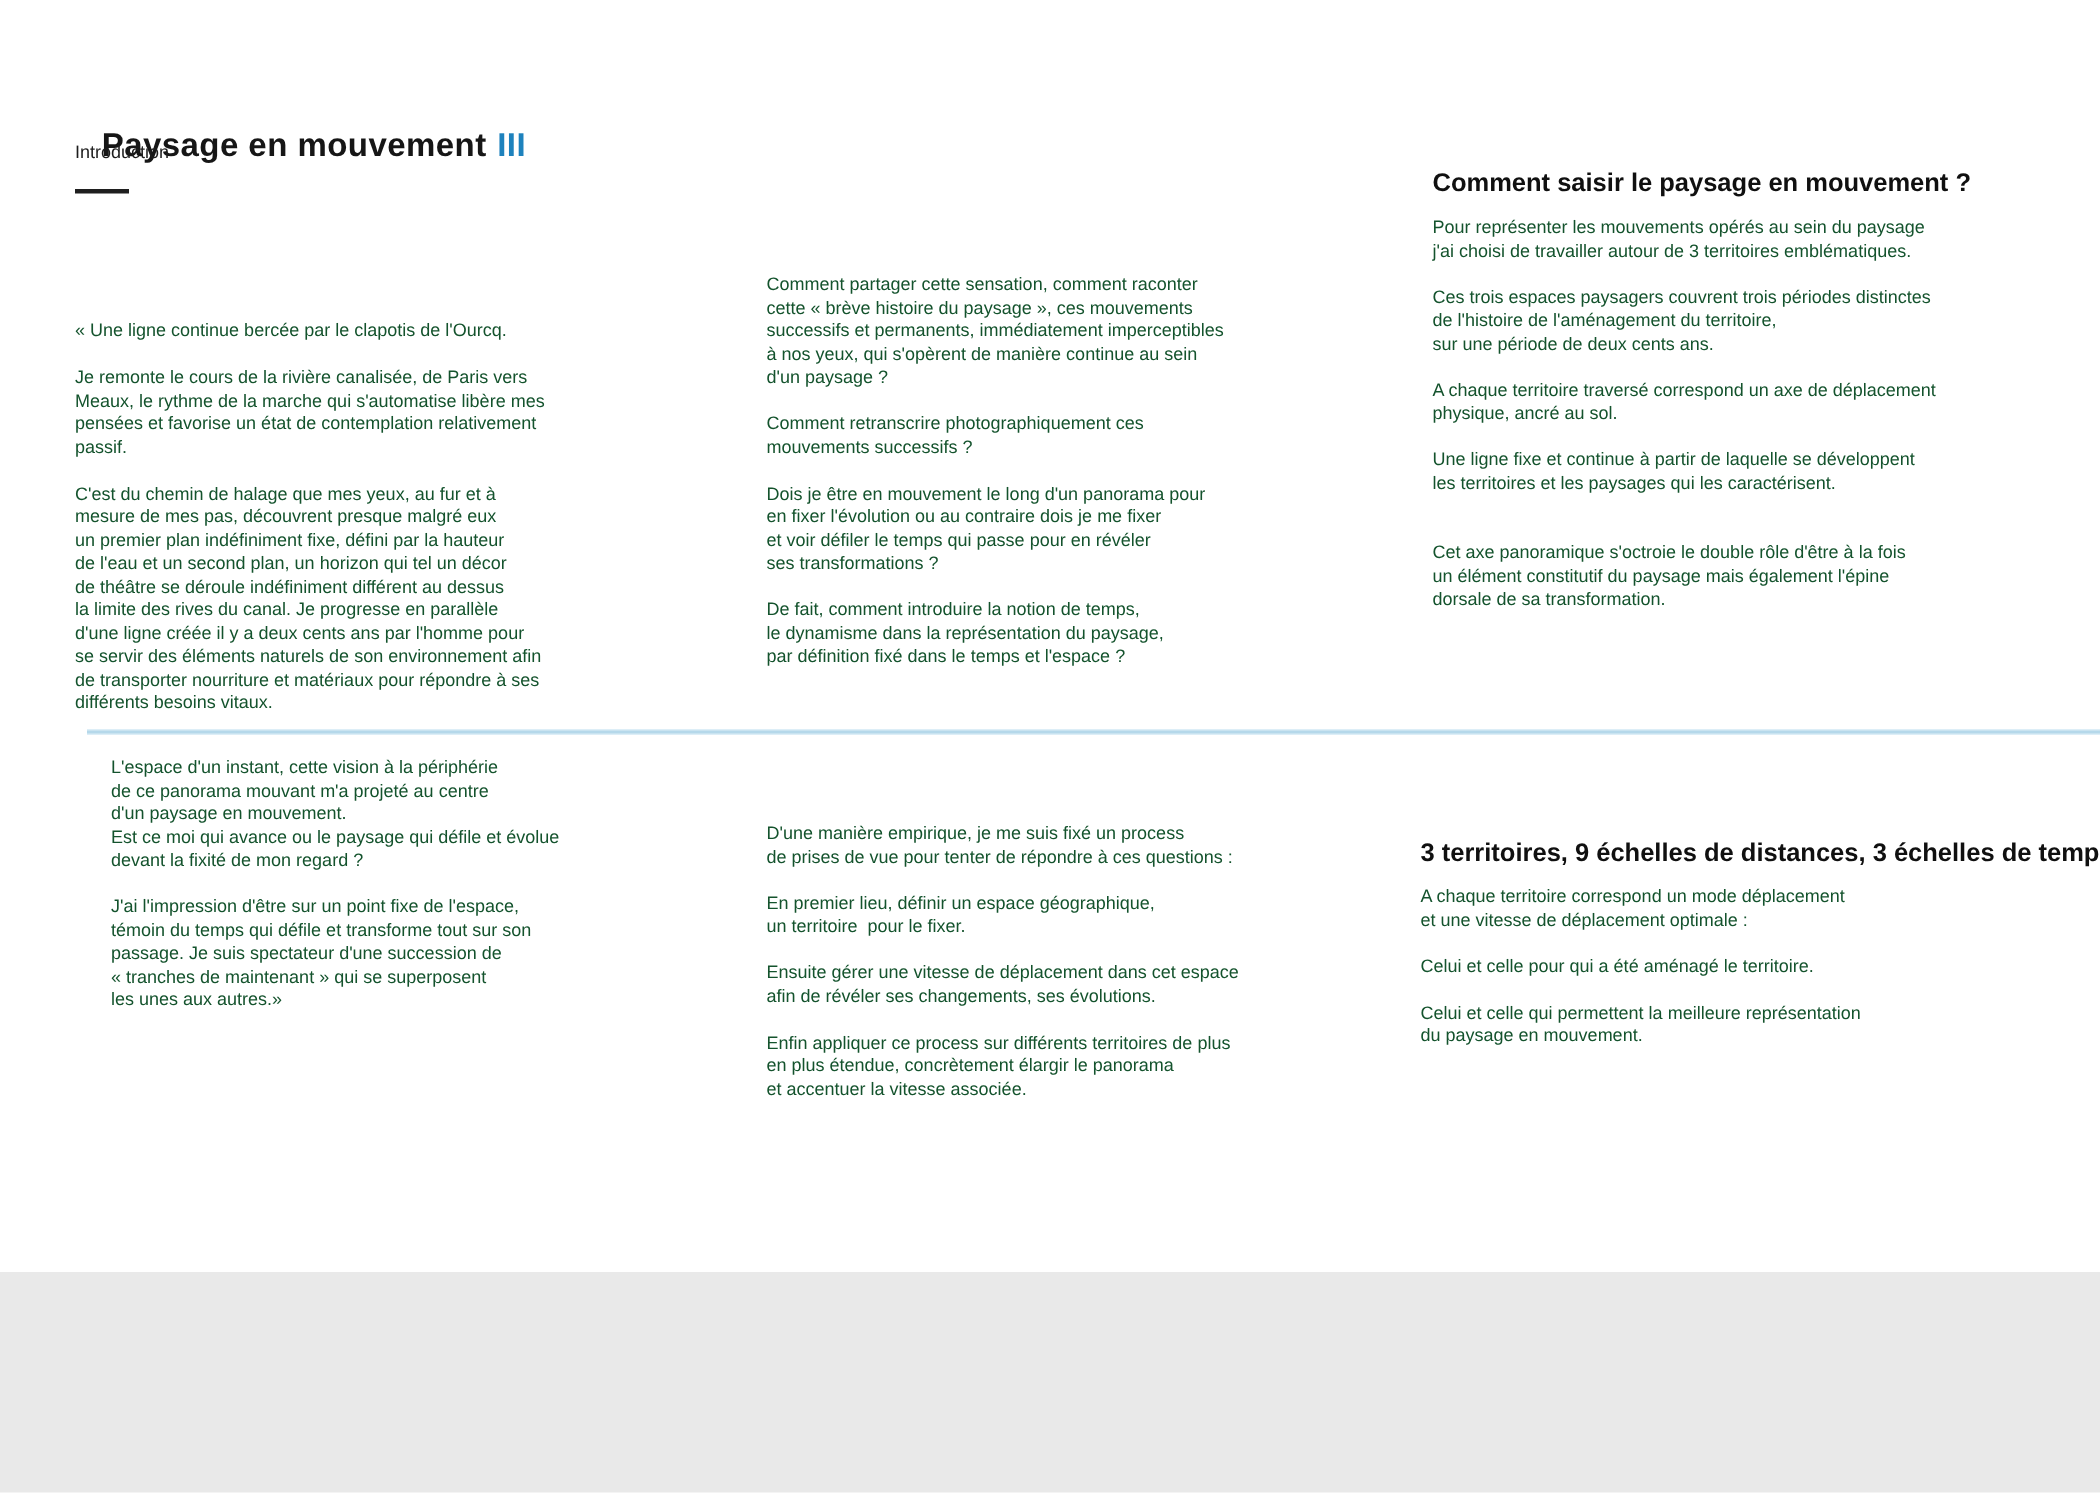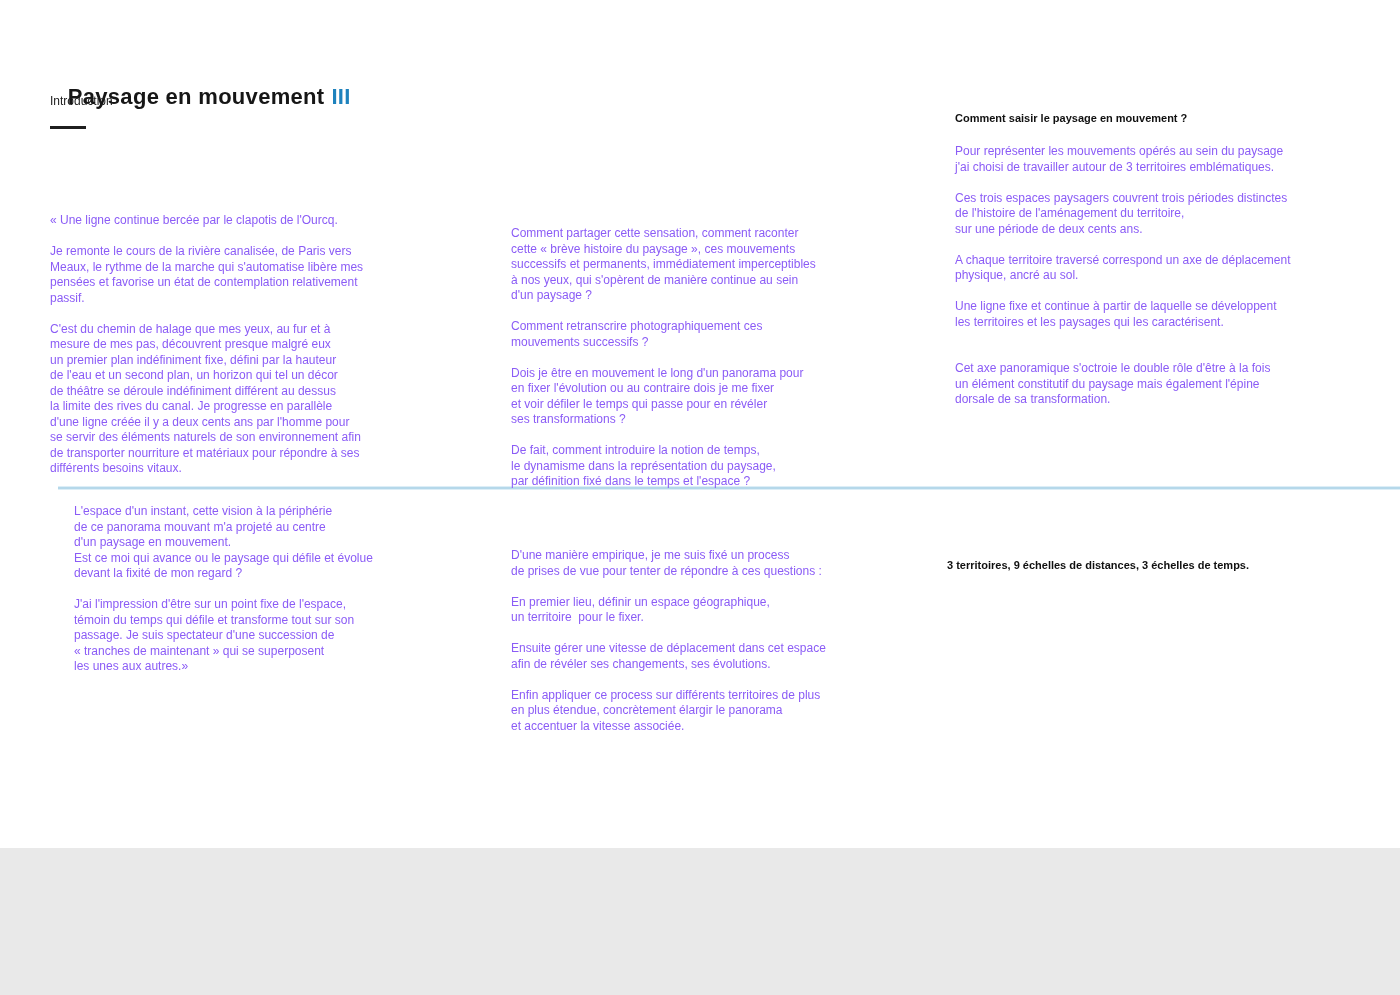--- a/index.html
+++ b/index.html
@@ -24,27 +24,27 @@
   .title-rule{
     position:absolute;left:50px;top:126px;width:36px;height:3px;background:#1f1f1f;
   }
   .divider-blue{
     position:absolute;left:58px;top:487px;width:1342px;height:2px;
     background:#b5d8ea;
     box-shadow:0 1px 0 #ddeef7, 0 -1px 0 #ddeef7;
   }
   .textblock{
     position:absolute;
-    font-size:12px;line-height:15.5px;color:#8b5cf6;
+    font-size:12px;line-height:15.5px;color:#14532d;
     white-space:pre;
   }
   .italic{}
   .colhead{
     position:absolute;
-    font-size:11px;font-weight:bold;color:#101010;
+    font-size:17px;font-weight:bold;color:#101010;
     white-space:pre;
   }
 </style>
 </head>
 <body>
 
 <div class="page">
 
   <div class="title-row">
     <span class="title-main">Paysage en mouvement</span><span class="title-numeral">III</span>
@@ -79,21 +79,21 @@
 d'un paysage en mouvement.
 Est ce moi qui avance ou le paysage qui défile et évolue
 devant la fixité de mon regard ?
 
 J'ai l'impression d'être sur un point fixe de l'espace,
 témoin du temps qui défile et transforme tout sur son
 passage. Je suis spectateur d'une succession de
 « tranches de maintenant » qui se superposent
 les unes aux autres.»</div>
 
-  <div class="textblock" style="left:511px;top:182px;margin-top:44px;">Comment partager cette sensation, comment raconter
+  <div class="textblock" style="left:511px;top:182px;">Comment partager cette sensation, comment raconter
 cette « brève histoire du paysage », ces mouvements
 successifs et permanents, immédiatement imperceptibles
 à nos yeux, qui s'opèrent de manière continue au sein
 d'un paysage ?
 
 Comment retranscrire photographiquement ces
 mouvements successifs ?
 
 Dois je être en mouvement le long d'un panorama pour
 en fixer l'évolution ou au contraire dois je me fixer
@@ -132,14 +132,21 @@
 Une ligne fixe et continue à partir de laquelle se développent
 les territoires et les paysages qui les caractérisent.
 
 
 Cet axe panoramique s'octroie le double rôle d'être à la fois
 un élément constitutif du paysage mais également l'épine
 dorsale de sa transformation.</div>
 
   <div class="colhead" style="left:947px;top:559px;">3 territoires, 9 échelles de distances, 3 échelles de temps.</div>
 
+  <div class="textblock" style="left:947px;top:590px;">A chaque territoire correspond un mode déplacement
+et une vitesse de déplacement optimale :
+
+Celui et celle pour qui a été aménagé le territoire.
+
+Celui et celle qui permettent la meilleure représentation
+du paysage en mouvement.</div>
 
 </div>
 
 </body></html>

